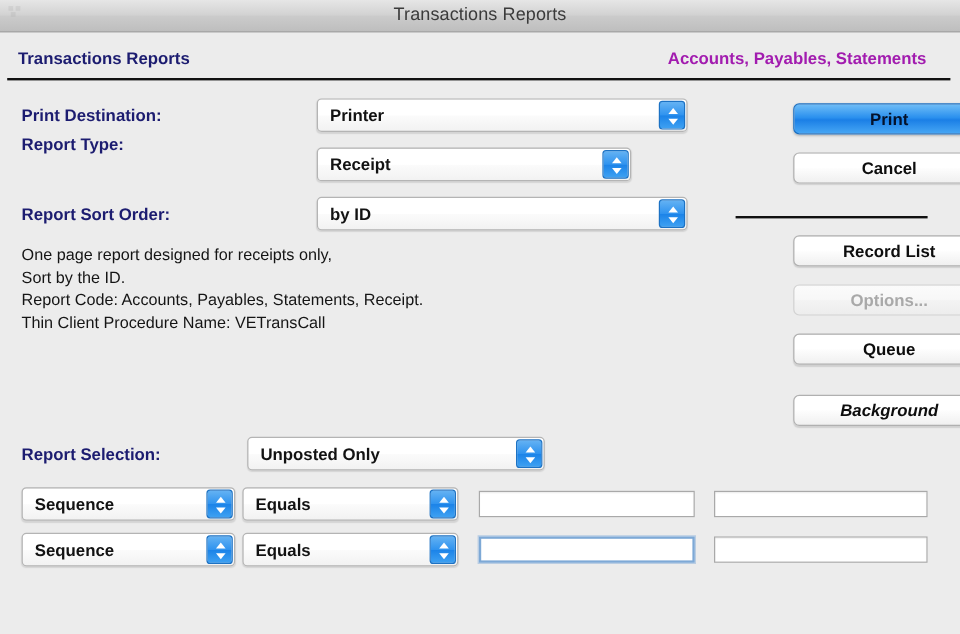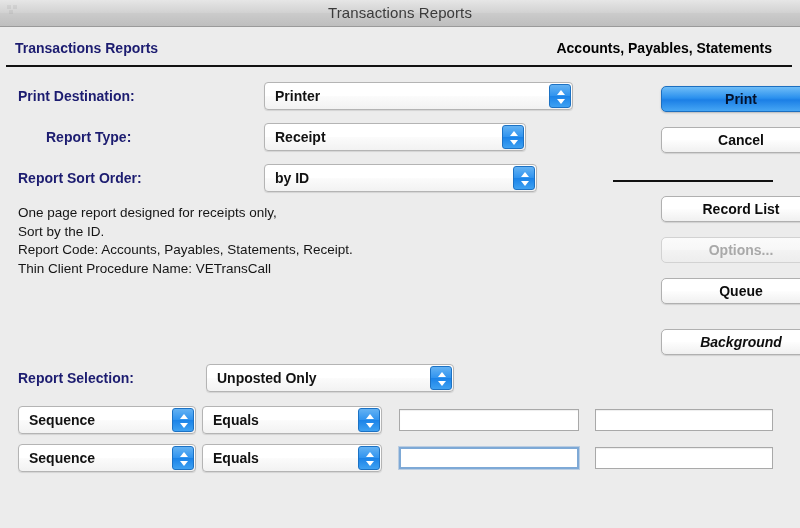--- a/index.html
+++ b/index.html
@@ -55,21 +55,21 @@
     left: 15px; top: 40px;
     font-size: 14px;
     font-weight: bold;
     color: #1c1c70;
   }
   .hdr-right {
     position: absolute;
     right: 28px; top: 40px;
     font-size: 14px;
     font-weight: bold;
-    color: #000000;
+    color: #a21caf;
   }
   .hdr-rule {
     position: absolute;
     left: 6px; top: 65px;
     width: 786px; height: 2px;
     background: #111;
   }
 
   
   .flabel {
@@ -192,33 +192,33 @@
 <div class="popup" style="left:264px; top:82px; width:309px;">
   <span class="ptext">Printer</span>
   <span class="parrow">
     <svg width="16" height="18" viewBox="0 0 16 18" aria-hidden="true">
       <polygon points="8,2 12,7 4,7" fill="#ffffff"></polygon>
       <polygon points="8,16 12,11 4,11" fill="#ffffff"></polygon>
     </svg>
   </span>
 </div>
 
-<div class="flabel" style="left:18px; top:129px;margin-left:28px;">Report Type:</div>
+<div class="flabel" style="left:18px; top:112px;">Report Type:</div>
 <div class="popup" style="left:264px; top:123px; width:262px;">
   <span class="ptext">Receipt</span>
   <span class="parrow">
     <svg width="16" height="18" viewBox="0 0 16 18" aria-hidden="true">
       <polygon points="8,2 12,7 4,7" fill="#ffffff"></polygon>
       <polygon points="8,16 12,11 4,11" fill="#ffffff"></polygon>
     </svg>
   </span>
 </div>
 
 <div class="flabel" style="left:18px; top:170px;">Report Sort Order:</div>
-<div class="popup" style="left:264px; top:164px; width:273px;">
+<div class="popup" style="left:264px; top:164px; width:309px;">
   <span class="ptext">by ID</span>
   <span class="parrow">
     <svg width="16" height="18" viewBox="0 0 16 18" aria-hidden="true">
       <polygon points="8,2 12,7 4,7" fill="#ffffff"></polygon>
       <polygon points="8,16 12,11 4,11" fill="#ffffff"></polygon>
     </svg>
   </span>
 </div>
 
 <div class="desc">One page report designed for receipts only,

